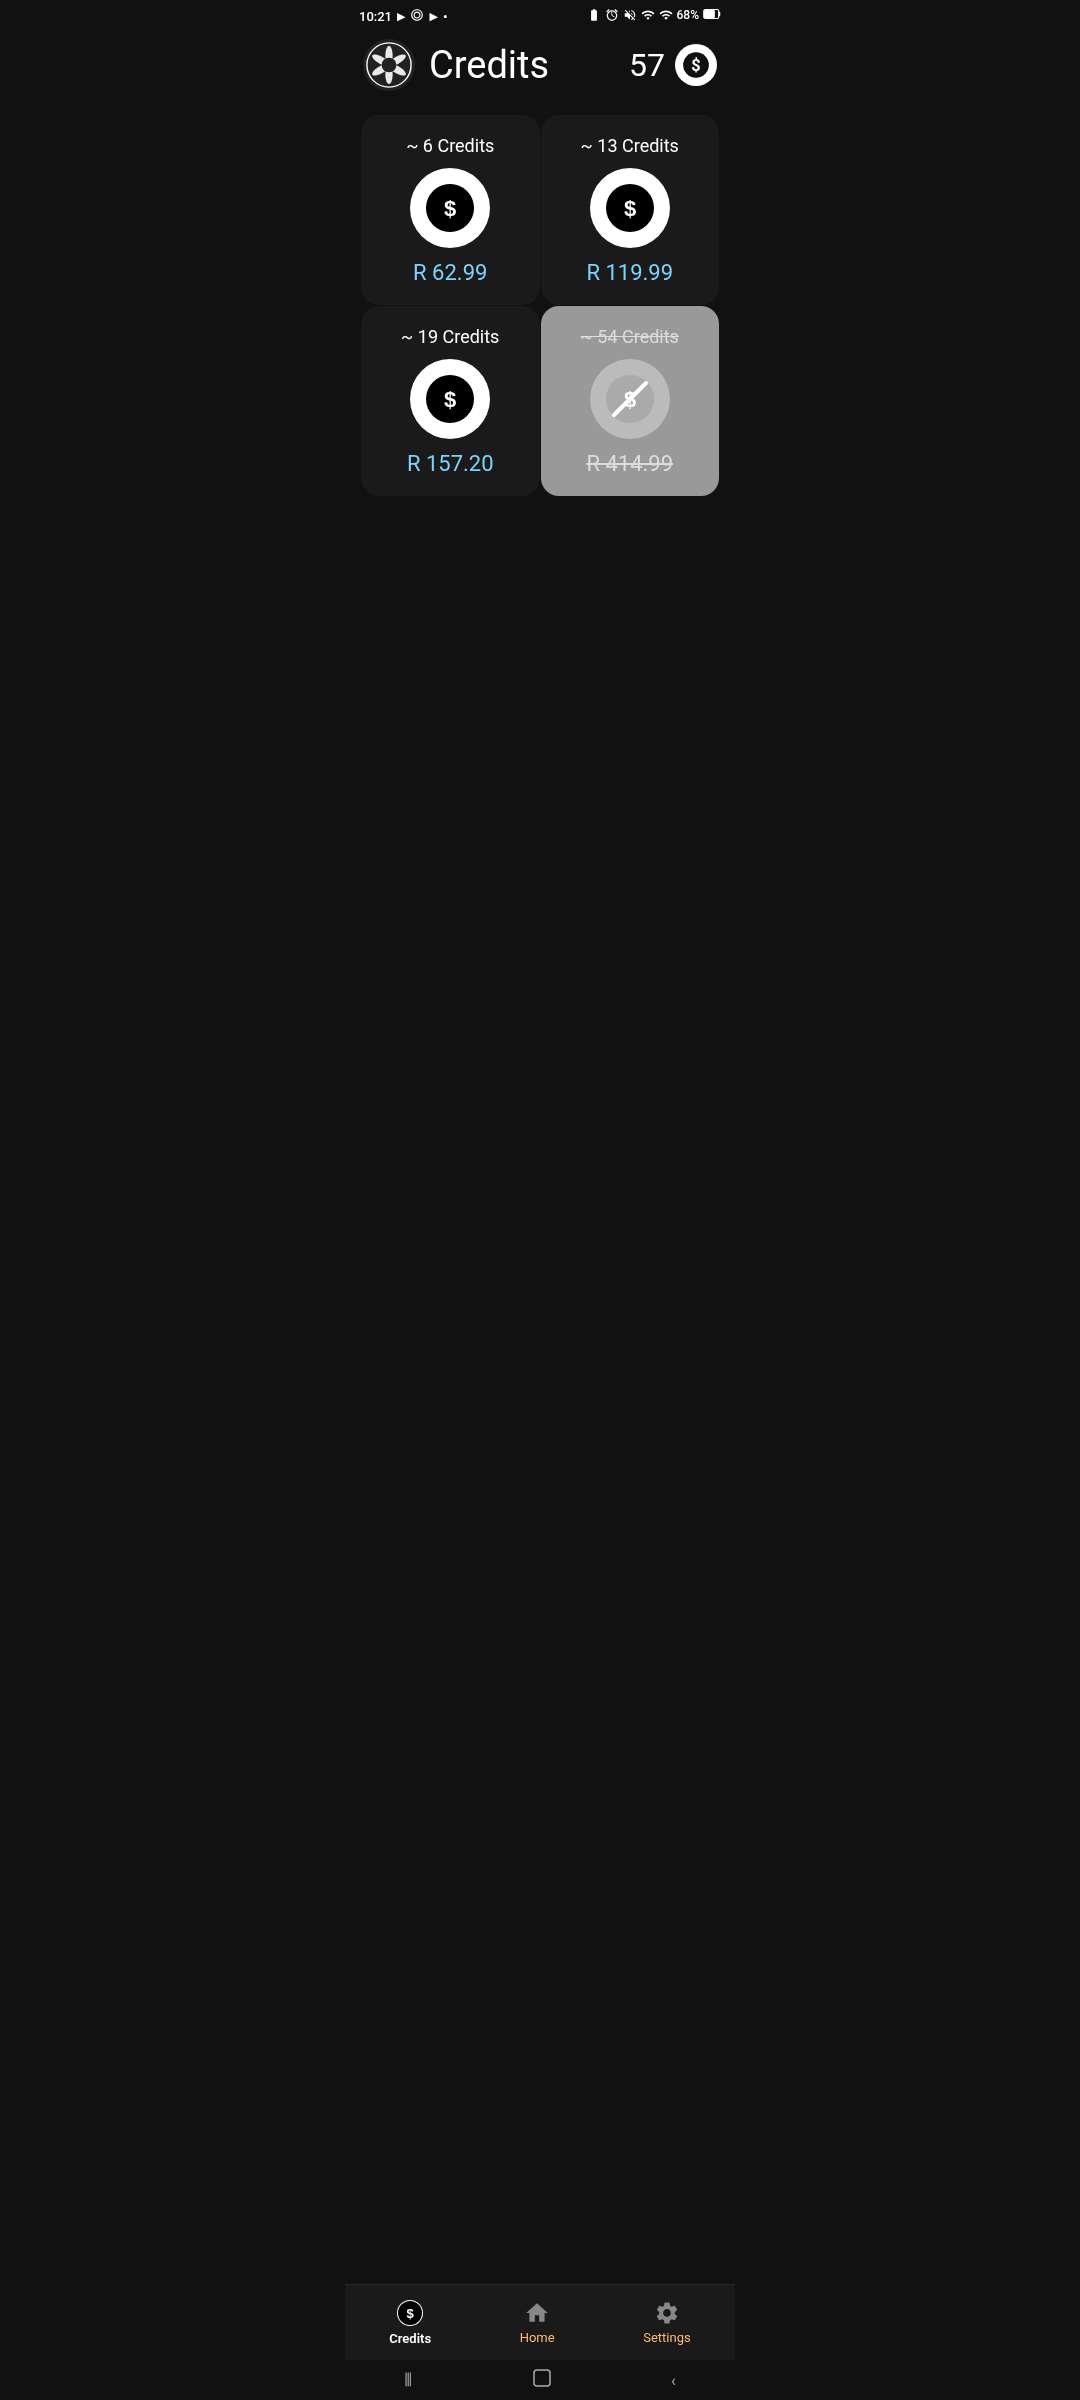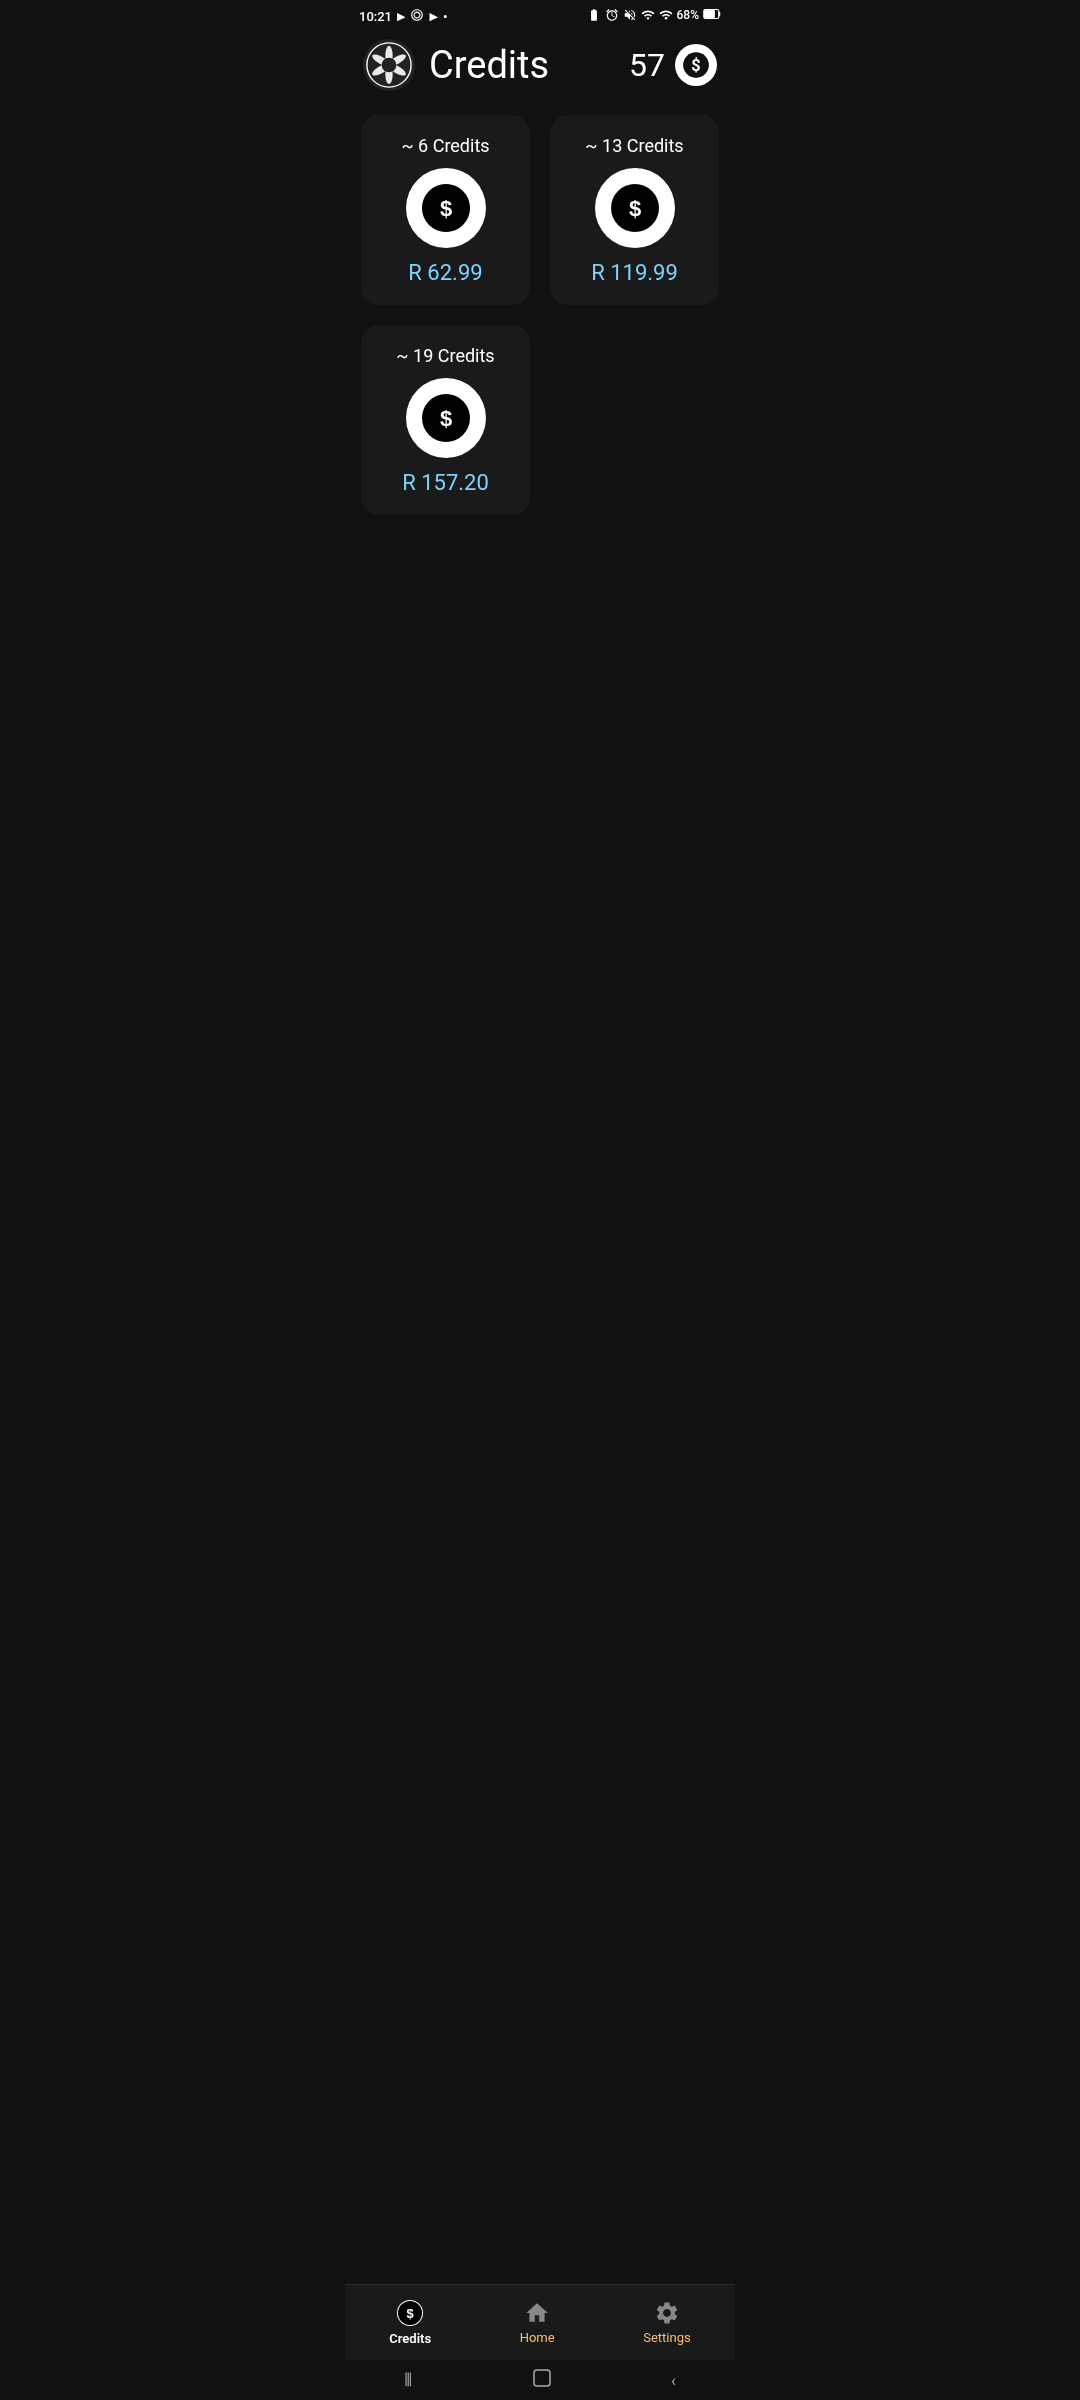--- a/index.html
+++ b/index.html
@@ -98,21 +98,21 @@
 
     .dollar-badge svg {
       width: 28px;
       height: 28px;
     }
 
     
     .cards-grid {
       display: grid;
       grid-template-columns: 1fr 1fr;
-      gap: 20px;
+      gap: 1px;
       padding: 10px 16px 20px 16px;
     }
 
     .credit-card {
       background: #1a1a1a;
       border-radius: 18px;
       padding: 20px 16px 20px 16px;
       display: flex;
       flex-direction: column;
       align-items: center;
@@ -335,20 +335,35 @@
     <div class="credit-icon-circle">
       <svg width="52" height="52" viewBox="0 0 52 52">
         <circle cx="26" cy="26" r="25" fill="white"></circle>
         <circle cx="26" cy="26" r="24" fill="black"></circle>
         <text x="26" y="34" text-anchor="middle" font-size="22" fill="white" font-weight="bold" font-family="Arial">$</text>
       </svg>
     </div>
     <span class="credit-price">R 157.20</span>
   </div>
 
+  <div class="credit-card disabled">
+    <span class="credit-card-label" style="text-decoration: line-through;">~ 54 Credits</span>
+    <div class="credit-icon-circle" style="background:#bbbbbb;">
+
+      <svg width="52" height="52" viewBox="0 0 52 52">
+        <circle cx="26" cy="26" r="25" fill="#bbbbbb"></circle>
+        <circle cx="26" cy="26" r="24" fill="#aaaaaa"></circle>
+
+        <text x="26" y="34" text-anchor="middle" font-size="22" fill="white" font-weight="bold" font-family="Arial">$</text>
+
+        <line x1="10" y1="42" x2="42" y2="10" stroke="white" stroke-width="4" stroke-linecap="round"></line>
+      </svg>
+    </div>
+    <span class="credit-price" style="text-decoration: line-through;">R 414.99</span>
+  </div>
 
 </div>
 
 <div class="bottom-nav">
 
   <div class="nav-item active">
     <svg width="28" height="28" viewBox="0 0 28 28">
       <circle cx="14" cy="14" r="13" fill="white"></circle>
       <circle cx="14" cy="14" r="12" fill="black"></circle>
       <text x="14" y="19" text-anchor="middle" font-size="13" fill="white" font-weight="bold" font-family="Arial">$</text>

